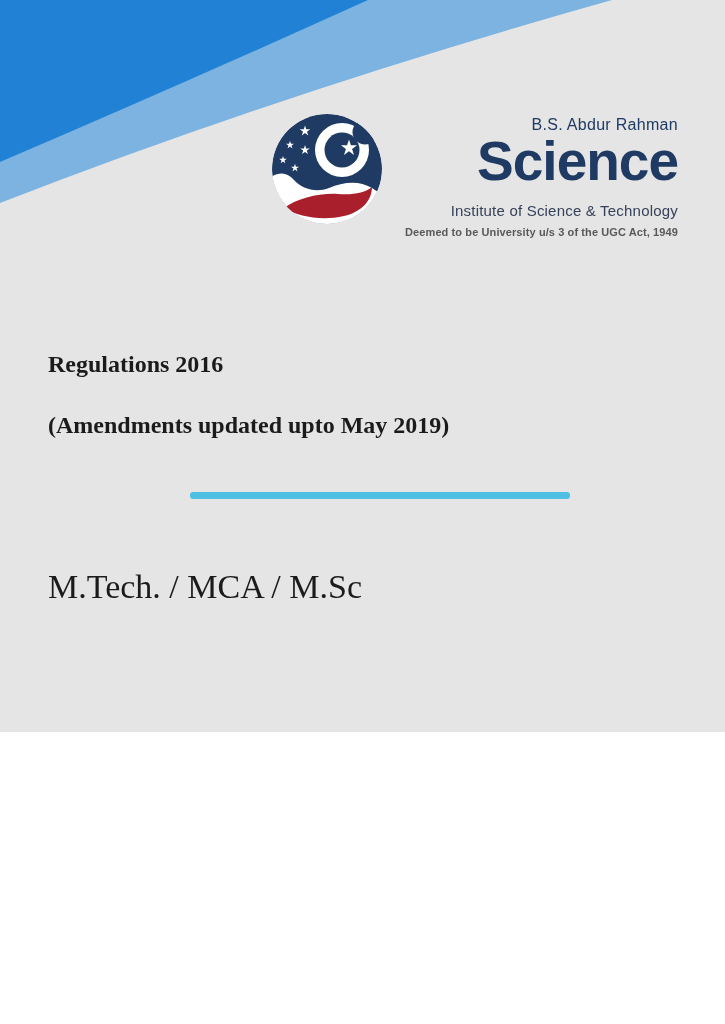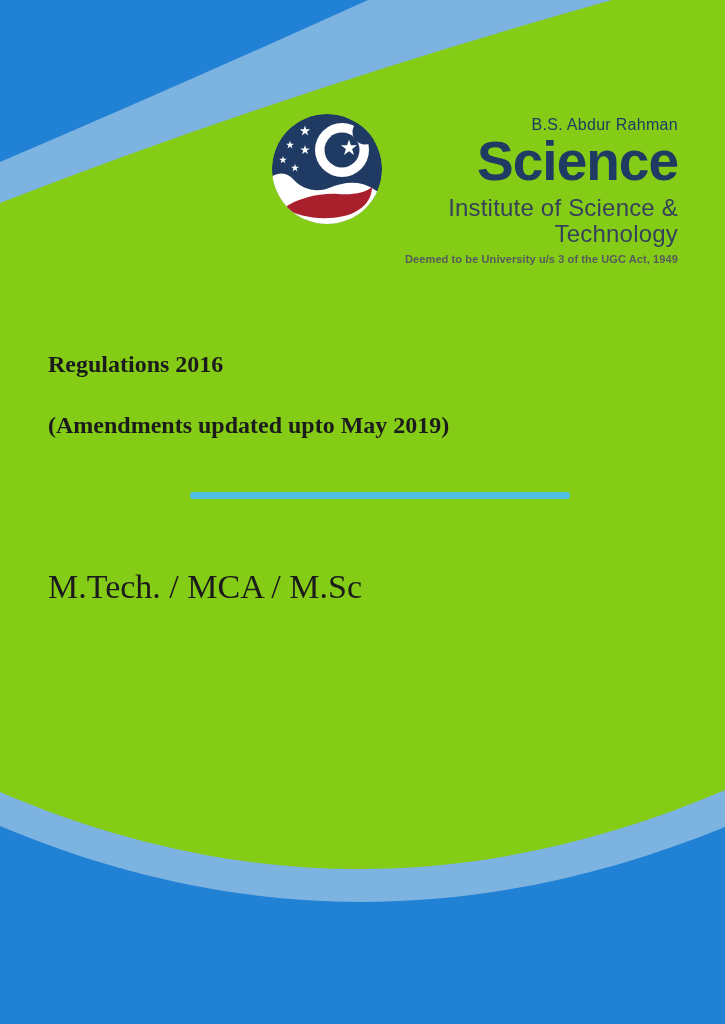--- a/index.html
+++ b/index.html
@@ -4,22 +4,22 @@
 <style>
   * { margin: 0; padding: 0; box-sizing: border-box; }
   html, body { background: #ffffff; }
   body {
     font-family: "Liberation Sans", "DejaVu Sans", sans-serif;
     width: 725px;
   }
   .page {
     position: relative;
     width: 725px;
-    height: 1024px;
-    background: #84cc16;
+    height: 732px;
+    background: #e5e5e5;
     overflow: hidden;
   }
   .bg-decoration {
     position: absolute;
     left: 0; top: 0;
     width: 725px; height: 1024px;
     display: block;
   }
 
   
@@ -45,25 +45,25 @@
   }
   .logo-wordmark {
     font-size: 55px;
     font-weight: bold;
     color: #1F3A63;
     line-height: 0.98;
     letter-spacing: -1px;
     margin-top: 1px;
   }
   .logo-subtitle {
-    font-size: 24px;
+    font-size: 15px;
     color: #36415A;
     line-height: 1.05;
     letter-spacing: 0.2px;
-    margin-top: 7px;
+    margin-top: 15px;
   }
   .logo-tagline {
     font-size: 11px;
     font-weight: bold;
     color: #58595B;
     letter-spacing: 0.1px;
     margin-top: 7px;
   }
 
   

